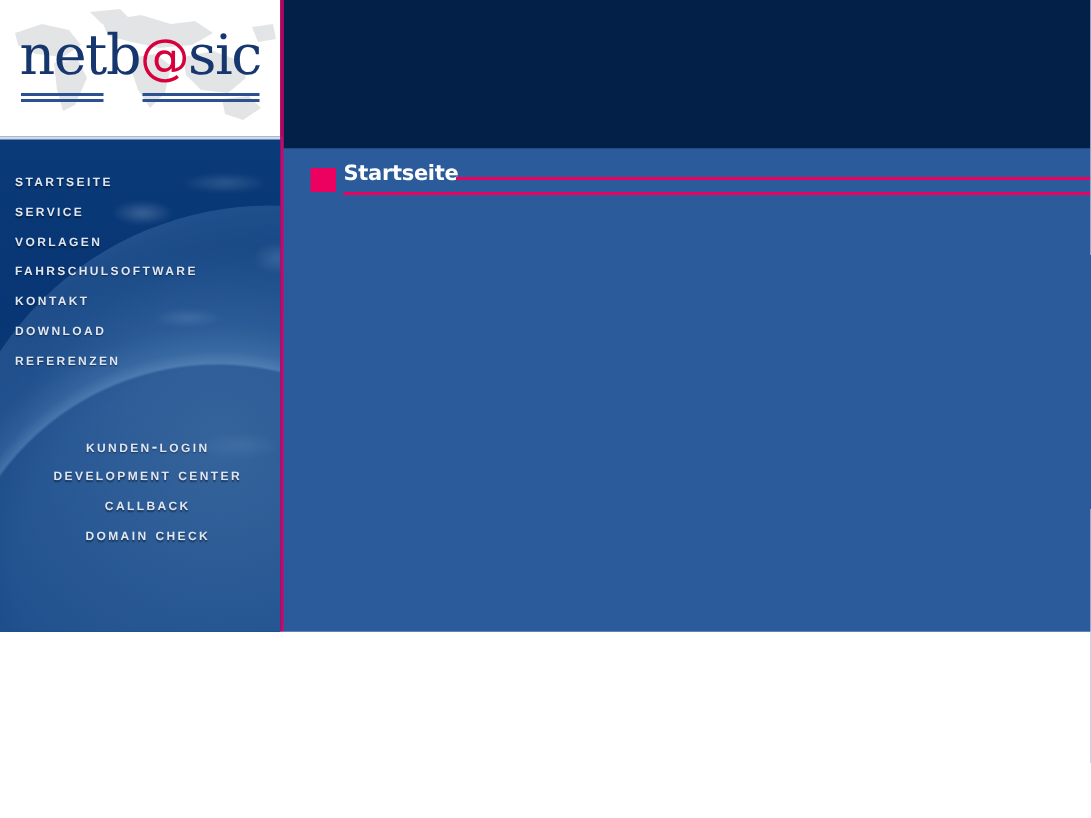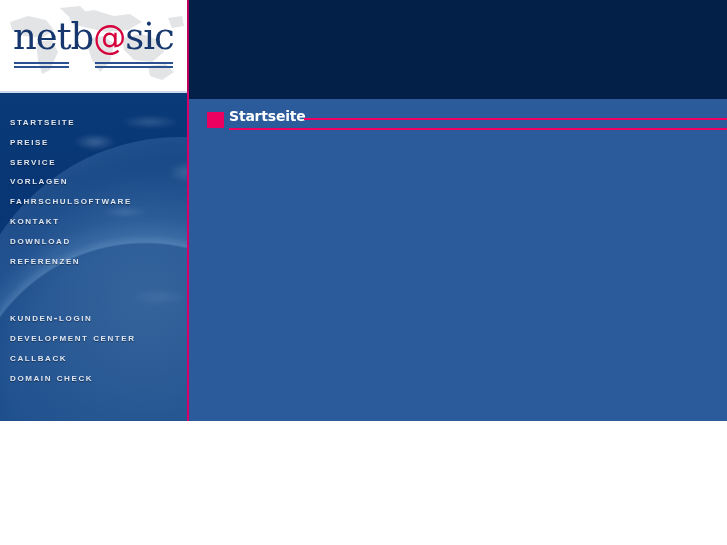--- a/index.html
+++ b/index.html
@@ -137,21 +137,21 @@
   }
 
   
   .nav {
     position: absolute;
     left: 0;
     top: 112px;
     width: 187px;
   }
   .nav-group { margin: 0; padding: 0; }
-  .nav-group.secondary { margin-top: 38px; }
+  .nav-group.secondary { margin-top: 38px; text-align: center; }
   .nav-item {
     display: block;
     color: #dfe7f4;
     font-family: "Liberation Sans", sans-serif;
     font-size: 11px;
     font-weight: bold;
     font-variant: small-caps;
     letter-spacing: 1.6px;
     text-transform: lowercase;
     padding: 0 0 0 10px;
@@ -348,21 +348,20 @@
       <div class="logo-rule r1"></div>
       <div class="logo-rule r2"></div>
       <div class="logo-rule r3"></div>
       <div class="logo-rule r4"></div>
     </div>
     <div class="logo-gap"></div>
 
     <nav class="nav">
       <div class="nav-group primary">
         <a class="nav-item">Startseite</a>
-        <a class="nav-item">Preise</a>
         <a class="nav-item">Service</a>
         <a class="nav-item">Vorlagen</a>
         <a class="nav-item">Fahrschulsoftware</a>
         <a class="nav-item">Kontakt</a>
         <a class="nav-item">Download</a>
         <a class="nav-item">Referenzen</a>
       </div>
 
       <div class="nav-group secondary">
         <a class="nav-item">Kunden-Login</a>

